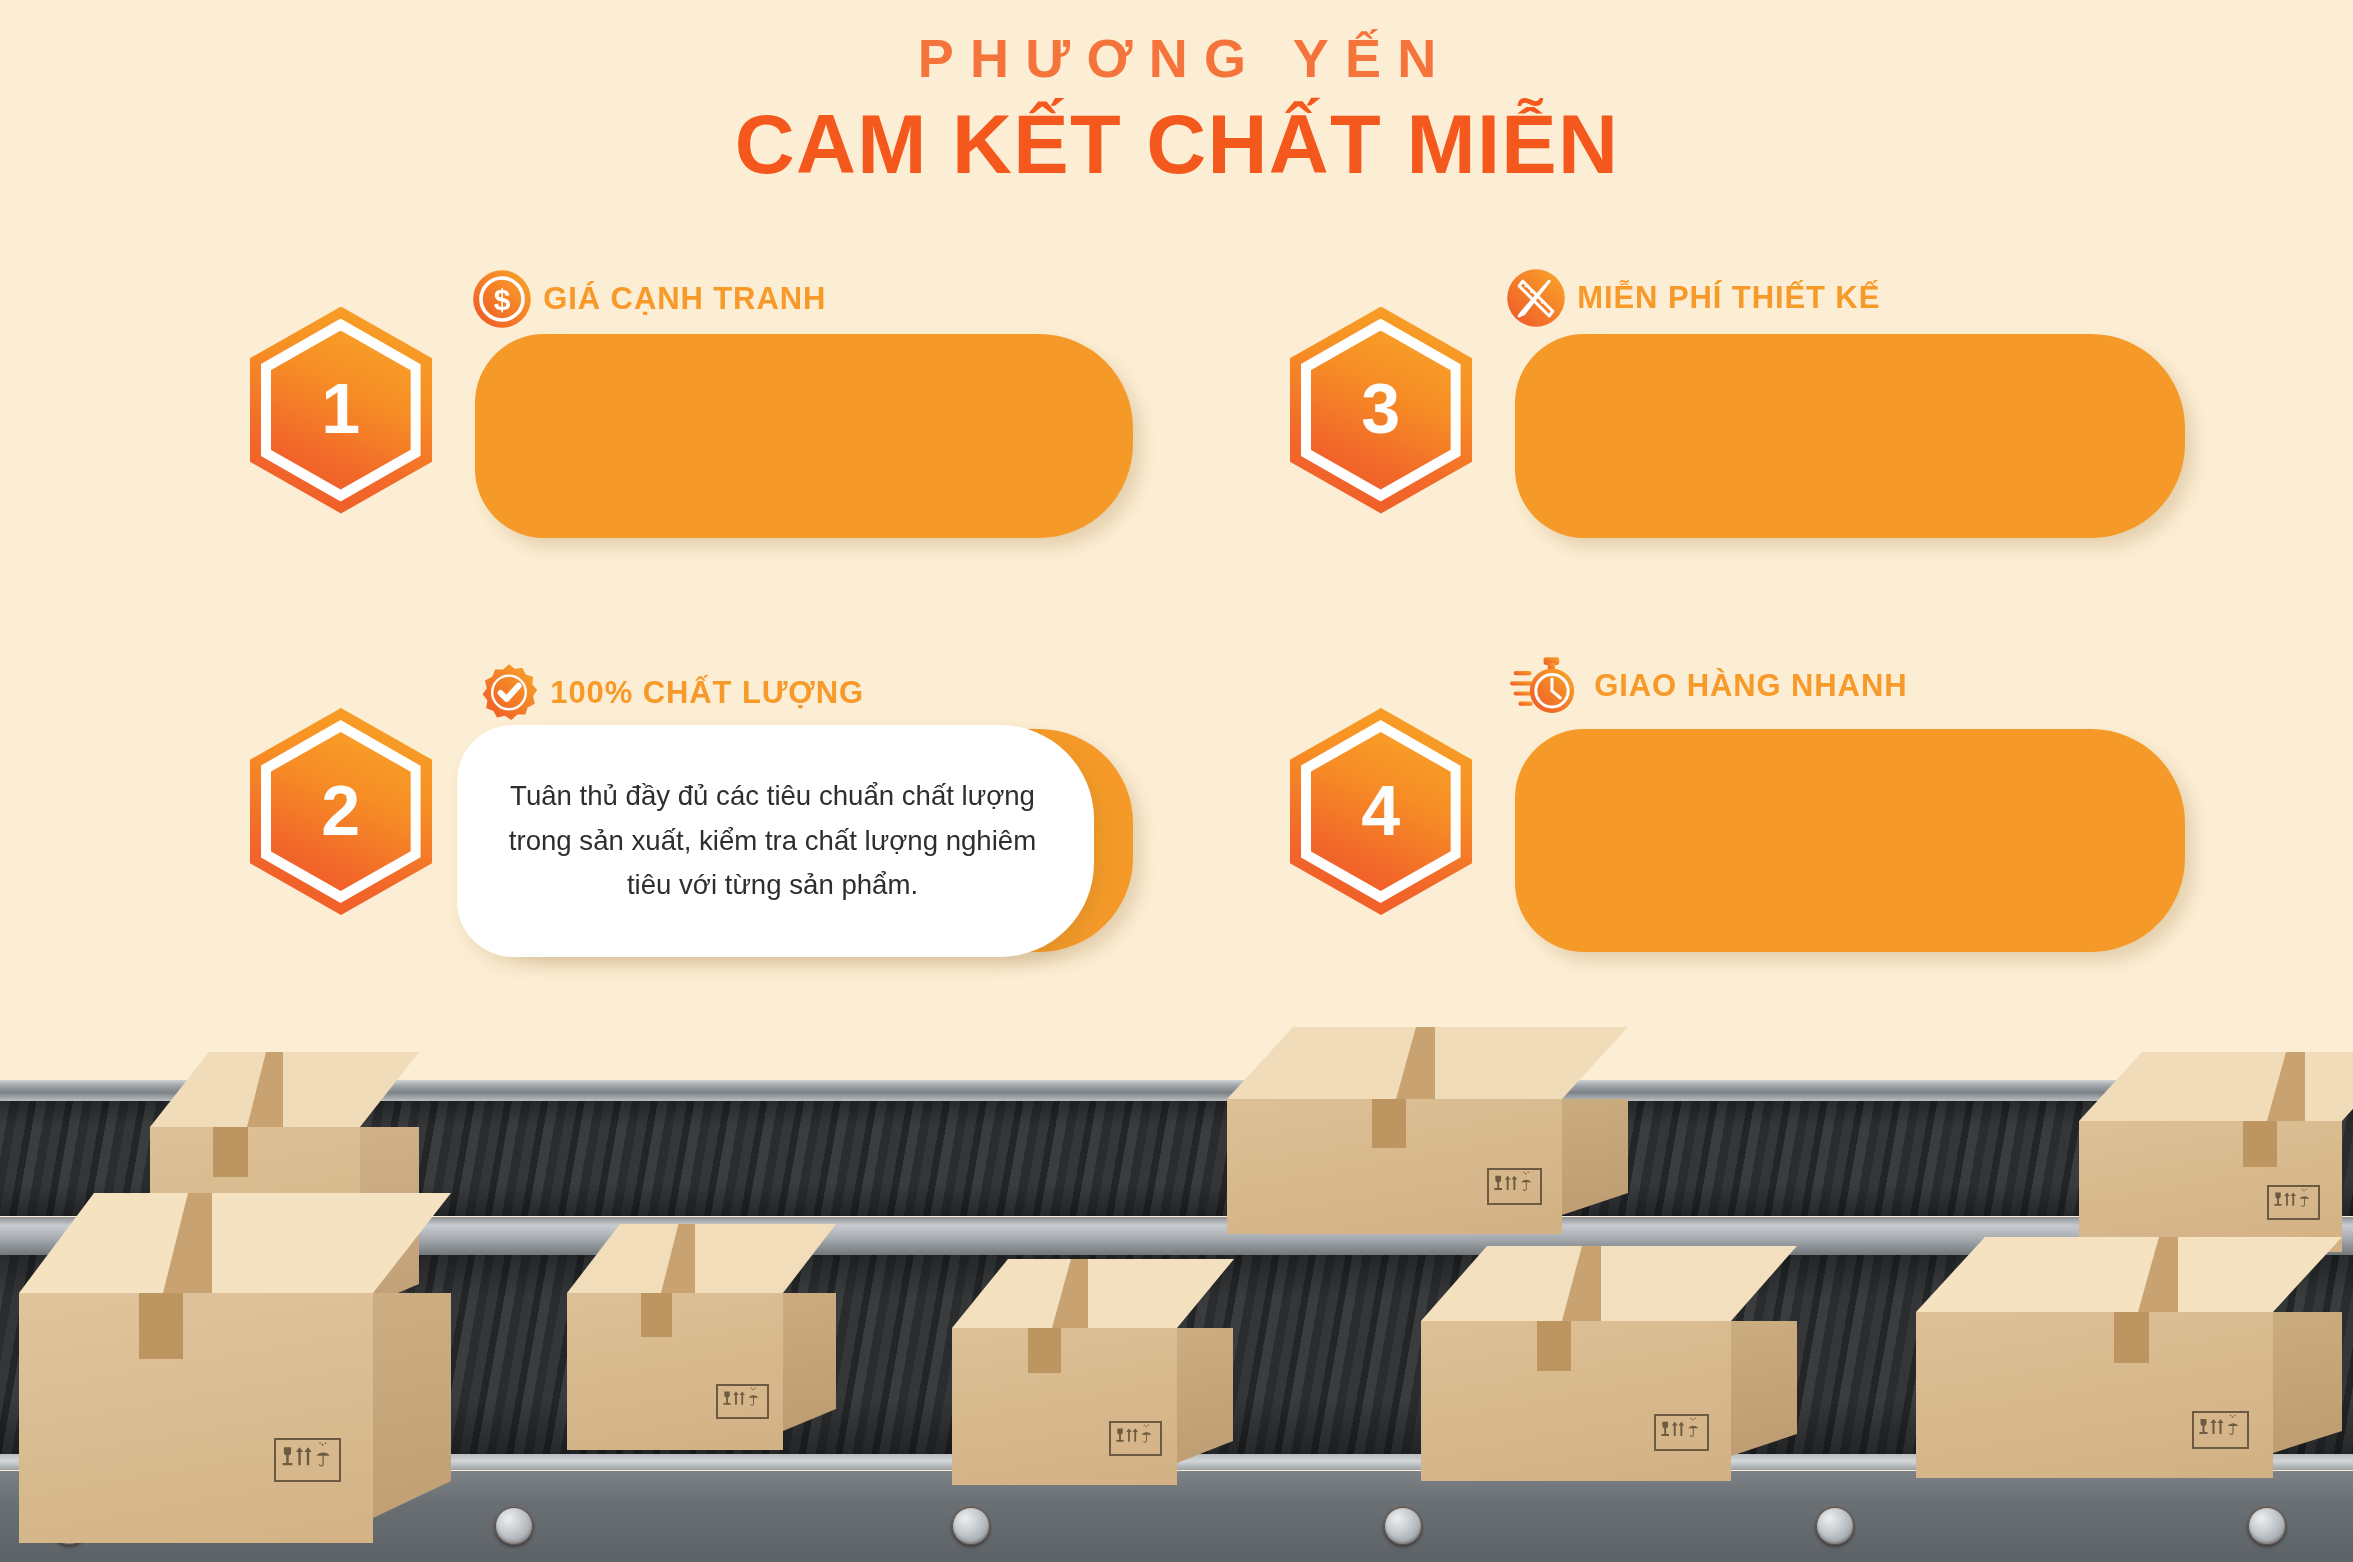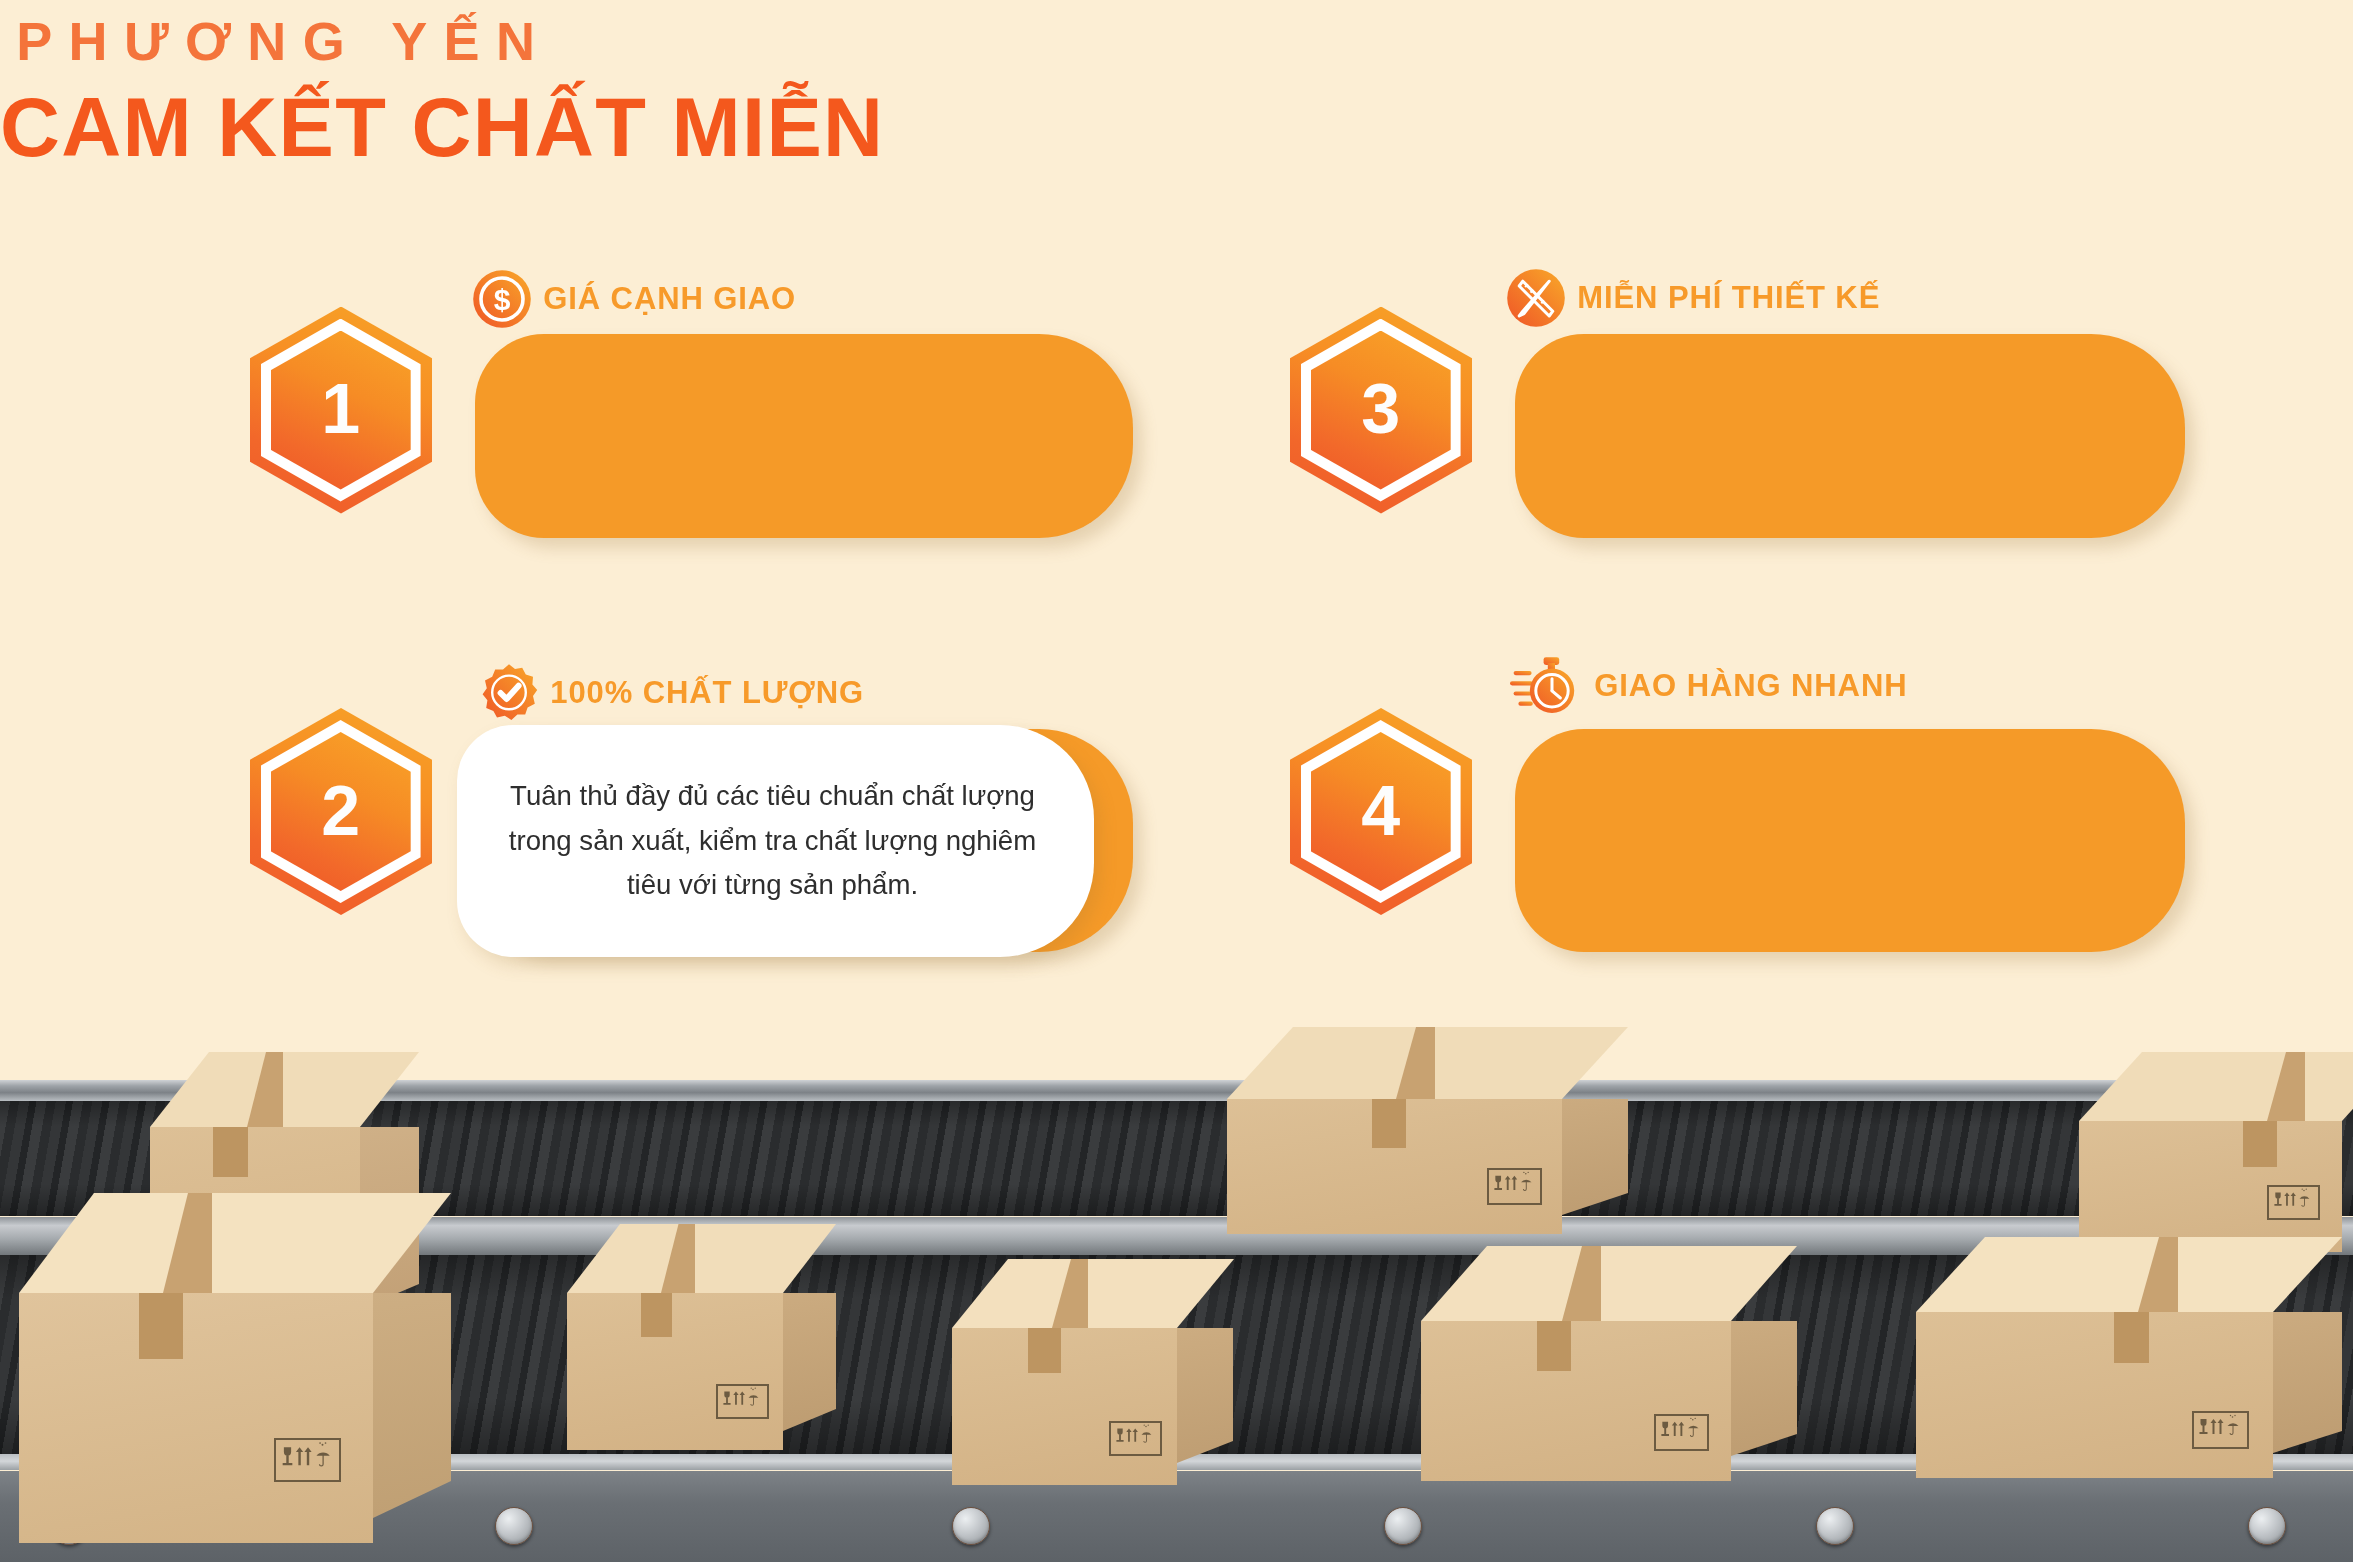--- a/index.html
+++ b/index.html
@@ -7,21 +7,21 @@
   body{
     width:2354px;height:1562px;
     background:#fceed4;
     font-family:"Liberation Sans",sans-serif;
     overflow:hidden;
     position:relative;
   }
   .stage{position:absolute;inset:0;width:2354px;height:1562px;overflow:hidden;}
 
   
-  .title-wrap{position:absolute;top:13px;left:0;width:100%;text-align:left;}
+  .title-wrap{position:absolute;top:30px;left:0;width:100%;text-align:center;}
   .title-sub{
     font-size:54px;font-weight:700;letter-spacing:16.3px;
     color:#f4743b;line-height:1.06;
     text-indent:16.3px;
   }
   .title-main{
     font-size:83px;font-weight:800;letter-spacing:1.3px;
     color:#f4581d;line-height:1.12;margin-top:11.3px;
   }
 
@@ -163,21 +163,21 @@
                 <linearGradient id="g1" x1="0" y1="1" x2="1" y2="0">
               <stop offset="0" stop-color="#ef5527"></stop>
                   <stop offset="1" stop-color="#f9a929"></stop>
                 </linearGradient>
               </defs>
             <circle cx="50" cy="50" r="48" fill="url(#g1)"></circle>
             <circle cx="50" cy="50" r="35" fill="none" stroke="#fff" stroke-width="6"></circle>
             <text x="50" y="68" font-size="50" font-weight="bold" fill="#fff" text-anchor="middle" font-family="Liberation Sans, sans-serif">$</text>
           </svg>
         </span>
-        <span class="head-title">GIÁ CẠNH GIAO</span>
+        <span class="head-title">GIÁ CẠNH TRANH</span>
       </div>
     </div>
   </div>
 
   <div class="card" style="left:1290px;top:294px;width:889px;height:263px;">
     <div class="card-inner">
       <div class="tab"></div>
       <div class="hex-outer" style="top:12.5px;">
         <div class="hex-mid"></div>
         <div class="hex-inner">

